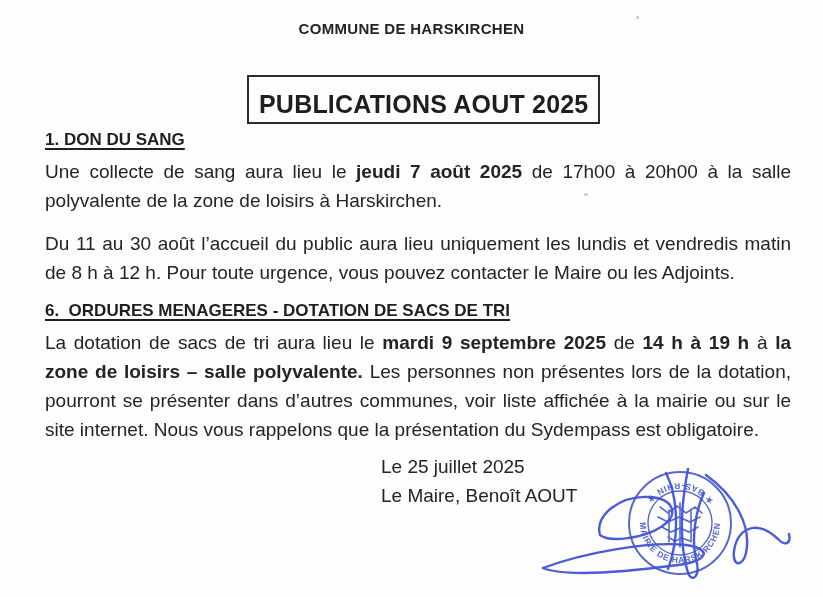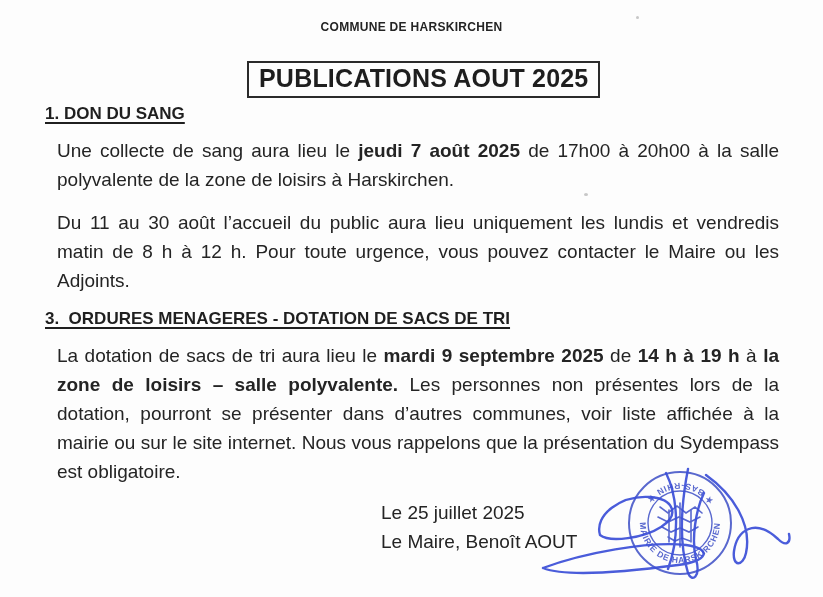--- a/index.html
+++ b/index.html
@@ -12,31 +12,31 @@
     width: 823px;
     height: 597px;
     background: #fdfdfd;
     font-family: "Liberation Sans", sans-serif;
     color: #212121;
     overflow: hidden;
   }
   .doc-header {
     padding-top: 20px;
     text-align: center;
-    font-size: 12px;
+    font-size: 15px;
     font-weight: 700;
     letter-spacing: 0.3px;
     color: #242424;
   }
   .title-box {
     display: table;
-    margin: 27px auto 0 auto;
+    margin: 38px auto 0 auto;
     margin-left: 247px;
     border: 2px solid #2b2b2b;
-    padding: 1px 10px 3px 10px;
+    padding: 13px 10px 3px 10px;
     font-size: 25px;
     font-weight: 700;
     letter-spacing: 0.2px;
     color: #1e1e1e;
     text-align: right;
   }
   .content {
     margin: 6px 32px 0 45px;
   }
   .section {
@@ -49,21 +49,21 @@
     font-size: 17px;
     font-weight: 700;
     text-decoration: underline;
     text-decoration-thickness: 2px;
     text-underline-offset: 3px;
     white-space: pre-wrap;
     margin: 0 0 7px 0;
     color: #1f1f1f;
   }
   .section-paragraph {
-    margin: 12px;
+    margin: 0;
     font-size: 19px;
     line-height: 29px;
     text-align: justify;
     color: #242424;
   }
   .closing-block {
     margin: 8px 0 14px 336px;
     font-size: 19px;
     line-height: 29px;
     color: #242424;
@@ -106,21 +106,21 @@
     <div class="section">
       <div class="section-heading">1. DON DU SANG</div>
       <p class="section-paragraph"><span>Une collecte de sang aura lieu le </span><span style="font-weight: 700;">jeudi 7 août 2025</span><span> de 17h00 à 20h00 à la salle polyvalente de la zone de loisirs à Harskirchen.</span></p>
     </div>
 
     <div class="section">
       <p class="section-paragraph"><span>Du 11 au 30 août l’accueil du public aura lieu uniquement les lundis et vendredis matin de 8 h à 12 h. Pour toute urgence, vous pouvez contacter le Maire ou les Adjoints.</span></p>
     </div>
 
     <div class="section">
-      <div class="section-heading">3.  ORDURES MENAGERES - DOTATION DE SACS DE TRI</div>
+      <div class="section-heading">6.  ORDURES MENAGERES - DOTATION DE SACS DE TRI</div>
       <p class="section-paragraph"><span>La dotation de sacs de tri aura lieu le </span><span style="font-weight: 700;">mardi 9 septembre 2025</span><span> de </span><span style="font-weight: 700;">14 h à 19 h</span><span> à </span><span style="font-weight: 700;">la zone de loisirs – salle polyvalente.</span><span> Les personnes non présentes lors de la dotation, pourront se présenter dans d’autres communes, voir liste affichée à la mairie ou sur le site internet. Nous vous rappelons que la présentation du Sydempass est obligatoire.</span></p>
     </div>
 
     <div class="closing-block">
       <div>Le 25 juillet 2025</div>
       <div>Le Maire, Benoît AOUT</div>
     </div>
 
   </div>
 

